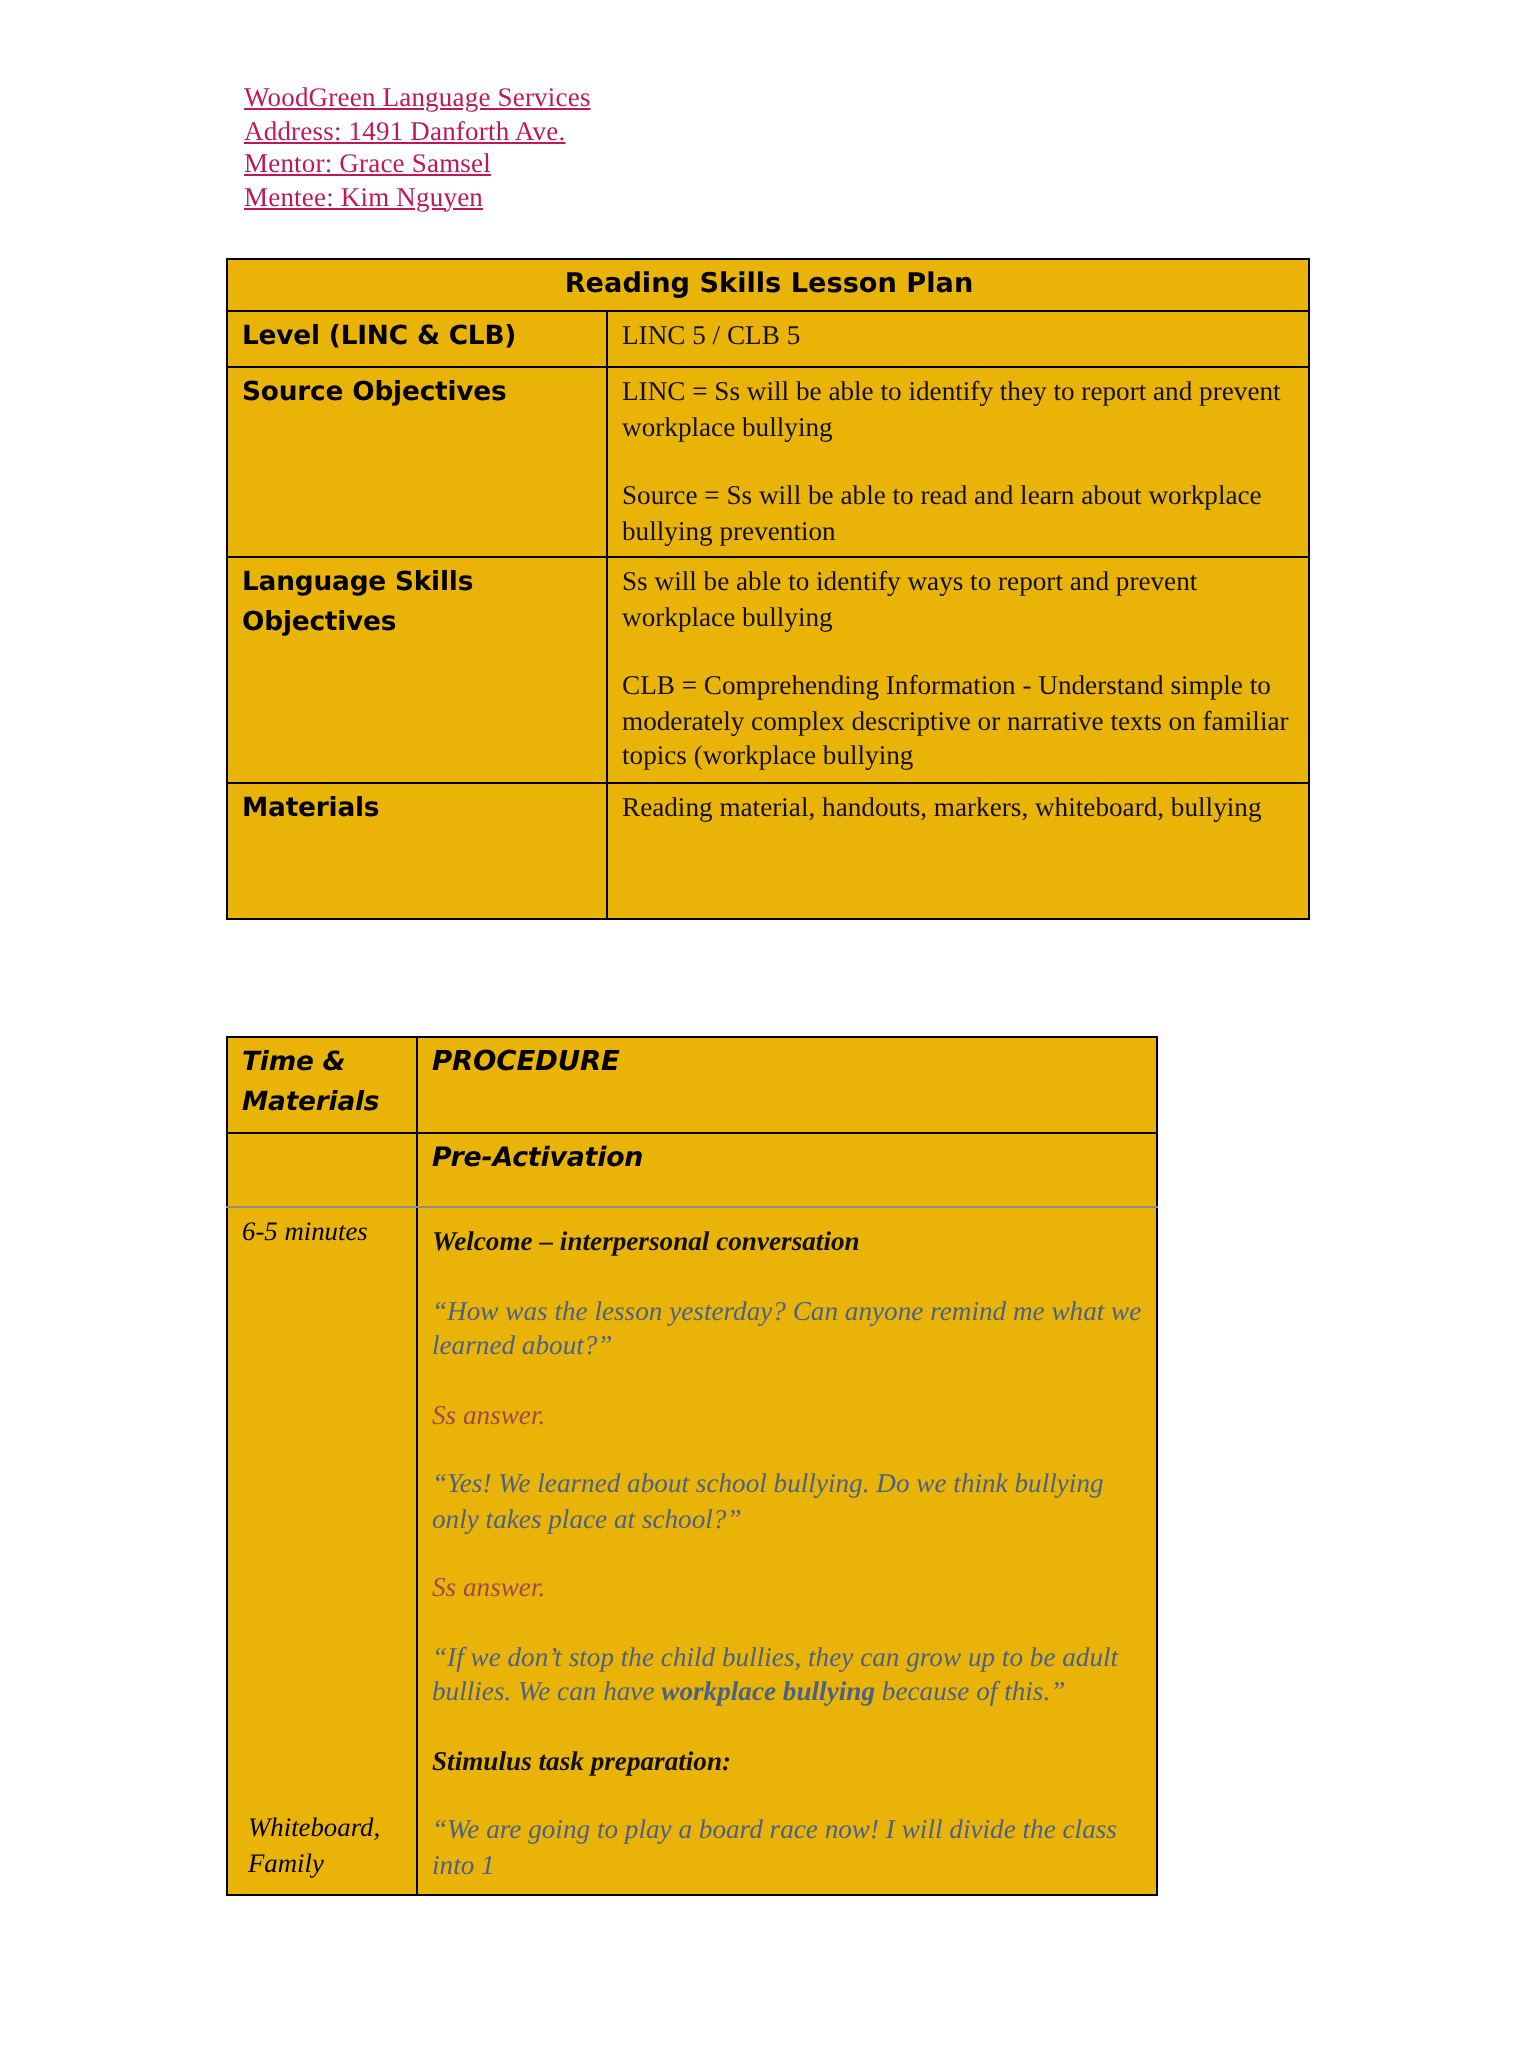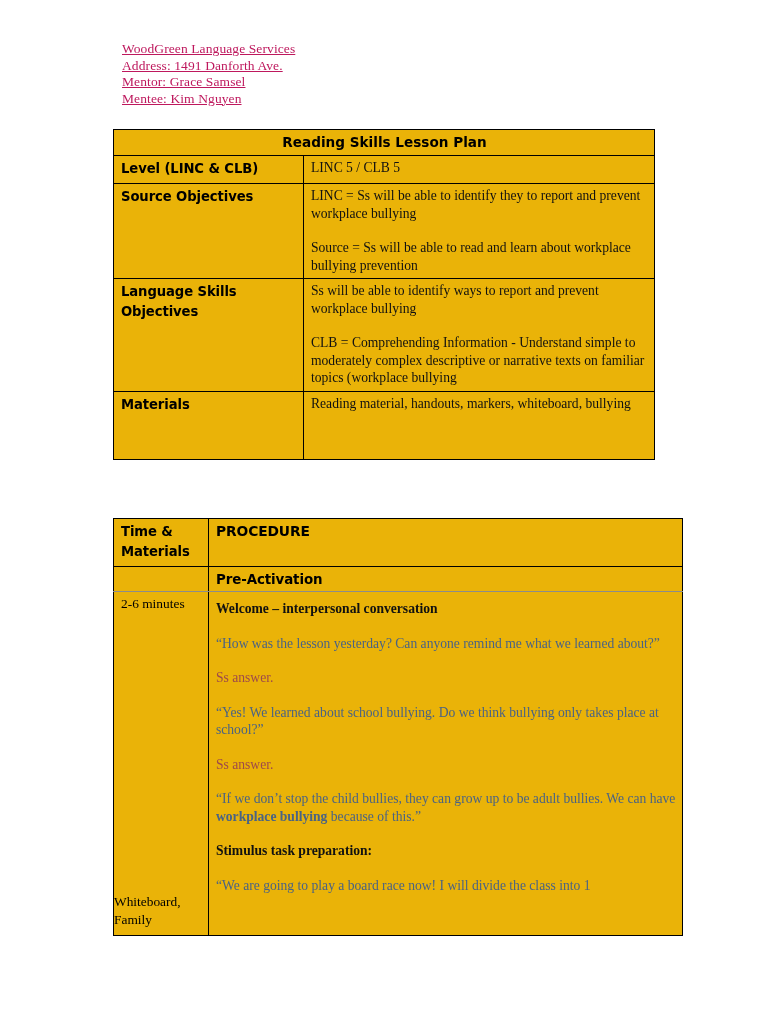--- a/index.html
+++ b/index.html
@@ -76,50 +76,50 @@
     text-align: center;
     padding: 4px 0 5px 0;
     line-height: 18px;
   }
 
   
   #table1 { left: 113px; top: 129px; width: 542px; }
   #table1 .c-label { width: 190px; }
 
   
-  #table2 { left: 113px; top: 518px; width: 570px; }
+  #table2 { left: 113px; top: 518px; width: 466px; font-style: italic; }
   #table2 .c-time { width: 95px; }
 
   .proc-head {
     font-family: "DejaVu Sans", "Liberation Sans", sans-serif;
     font-weight: bold;
     font-size: 13.8px;
     letter-spacing: -0.1px;
     line-height: 19px;
     margin-left: 16px;
   }
   .sub-head {
     font-family: "DejaVu Sans", "Liberation Sans", sans-serif;
     font-weight: bold;
     font-size: 13.4px;
     letter-spacing: -0.1px;
     line-height: 19px;
   }
-  .row-preact td { border-bottom: 1.6px solid #8c8c8c; padding-bottom: 2px; }
+  .row-preact td { border-bottom: 1.6px solid #8c8c8c; padding-bottom: 14px; }
 
   .time-cell {
     font-family: "Liberation Serif", "DejaVu Serif", serif;
     font-size: 13.4px;
     line-height: 18px;
     position: relative;
     padding-top: 8px;
   }
   .time-cell .later {
     position: absolute;
-    left: 0;
+    left: 10px;
     bottom: 6px;
     line-height: 18px;
   }
 
   .teacher { color: #4a6384; }
   .student { color: #9e4a4a; }
   .strong-serif { font-weight: bold; }
   .bold-lead { font-weight: bold; }
 
   
@@ -199,21 +199,21 @@
         <td class="proc-head">PROCEDURE</td>
       </tr>
 
       <tr class="row-preact">
         <td>&nbsp;</td>
         <td class="sub-head">Pre-Activation</td>
       </tr>
 
       <tr class="clip-row">
         <td class="time-cell" style="height:336px">
-          <div>2-6 minutes</div>
+          <div>6-5 minutes</div>
           <div class="later">
             <div>Whiteboard,</div>
             <div>Family</div>
           </div>
         </td>
         <td class="body-cell" style="padding-top:8px">
           <p class="bold-lead">Welcome – interpersonal conversation</p>
           <div class="gap"></div>
 
           <p class="teacher">“How was the lesson yesterday? Can anyone remind me what we learned about?”</p>

